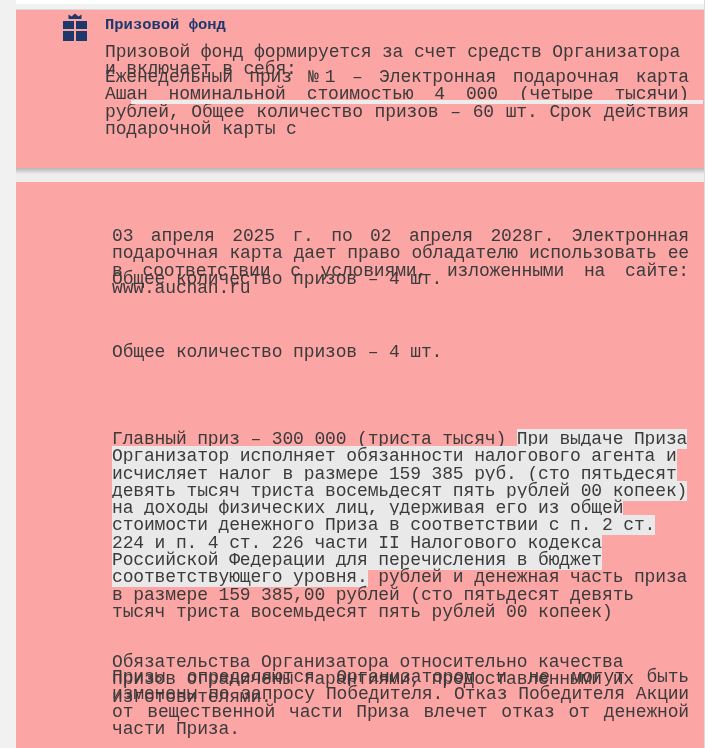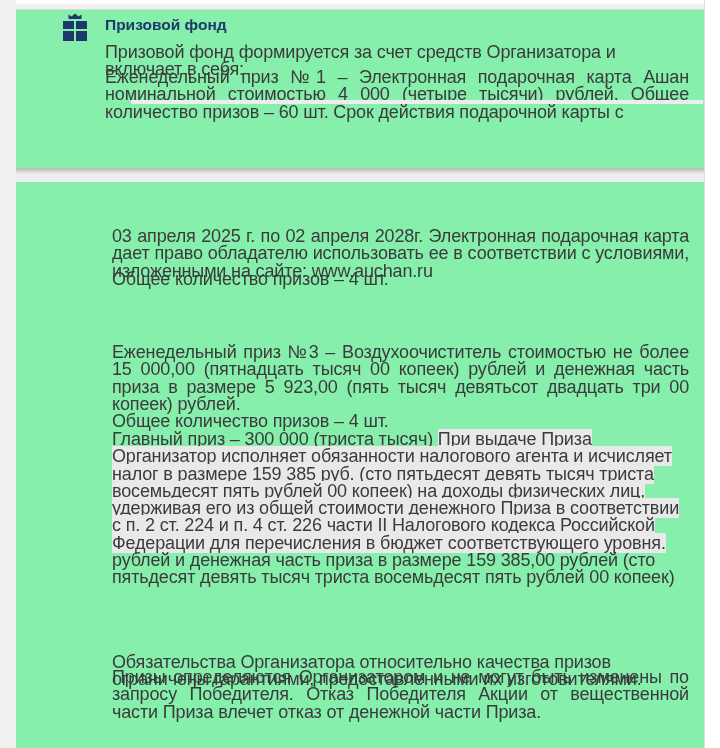--- a/index.html
+++ b/index.html
@@ -19,21 +19,21 @@
     position: absolute; right: 0; top: 0; width: 16px; height: 748px;
     background: #ffffff;
     border-left: 1px solid #dcdcdc;
   }
   .top-gap {
     position: absolute; left: 16px; top: 4px; width: 688px; height: 6px;
     background: #f1f1f1;
     border-bottom: 1px solid #d9d9d9;
   }
   .page {
-    position: absolute; left: 16px; width: 688px; background: #86efac;
+    position: absolute; left: 16px; width: 688px; background: #fca5a5; font-family: Liberation Mono, monospace;
   }
   .page-1 { top: 10px; height: 158px; }
   .page-gap {
     position: absolute; left: 16px; top: 168px; width: 688px; height: 14px;
     background: #eeeeef;
   }
   .page-gap .shadow {
     position: absolute; left: 0; top: 0; width: 100%; height: 6px;
     background: linear-gradient(to bottom, rgba(0,0,0,0.24), rgba(0,0,0,0));
   }
@@ -103,21 +103,20 @@
 
   <div class="page page-2">
 
     <div class="para p2 justify p2-validity">03 апреля 2025 г. по 02 апреля 2028г. Электронная подарочная карта дает право обладателю использовать ее в соответствии с условиями, изложенными на сайте: www.auchan.ru</div>
 
     <div class="para p2 p2-prize2">
       <div>Общее количество призов – 4 шт.</div>
     </div>
 
     <div class="para p2 p2-prize3">
-      <div class="justify">Еженедельный приз №3 – Воздухоочиститель стоимостью не более 15 000,00 (пятнадцать тысяч 00 копеек) рублей и денежная часть приза в размере 5 923,00 (пять тысяч девятьсот двадцать три 00 копеек) рублей.</div>
       <div>Общее количество призов – 4 шт.</div>
     </div>
 
     <div class="para p2 p2-grand">
       <span>Главный приз – 300 000 (триста тысяч) </span><span class="hl">При выдаче Приза Организатор исполняет обязанности налогового агента и исчисляет налог в размере 159 385 руб. (сто пятьдесят девять тысяч триста восемьдесят пять рублей 00 копеек) на доходы физических лиц, удерживая его из общей стоимости денежного Приза в соответствии с п. 2 ст. 224 и п. 4 ст. 226 части II Налогового кодекса Российской Федерации для перечисления в бюджет соответствующего уровня.</span><span> рублей и денежная часть приза в размере 159 385,00 рублей (сто пятьдесят девять тысяч триста восемьдесят пять рублей 00 копеек)</span>
     </div>
 
 
     <div class="para p2 justify p2-terms2">Призы определяются Организатором и не могут быть изменены по запросу Победителя. Отказ Победителя Акции от вещественной части Приза влечет отказ от денежной части Приза.</div>
     <div class="para p2 p2-terms3">Обязательства Организатора относительно качества призов ограничены гарантиями, предоставленными их изготовителями.</div>

